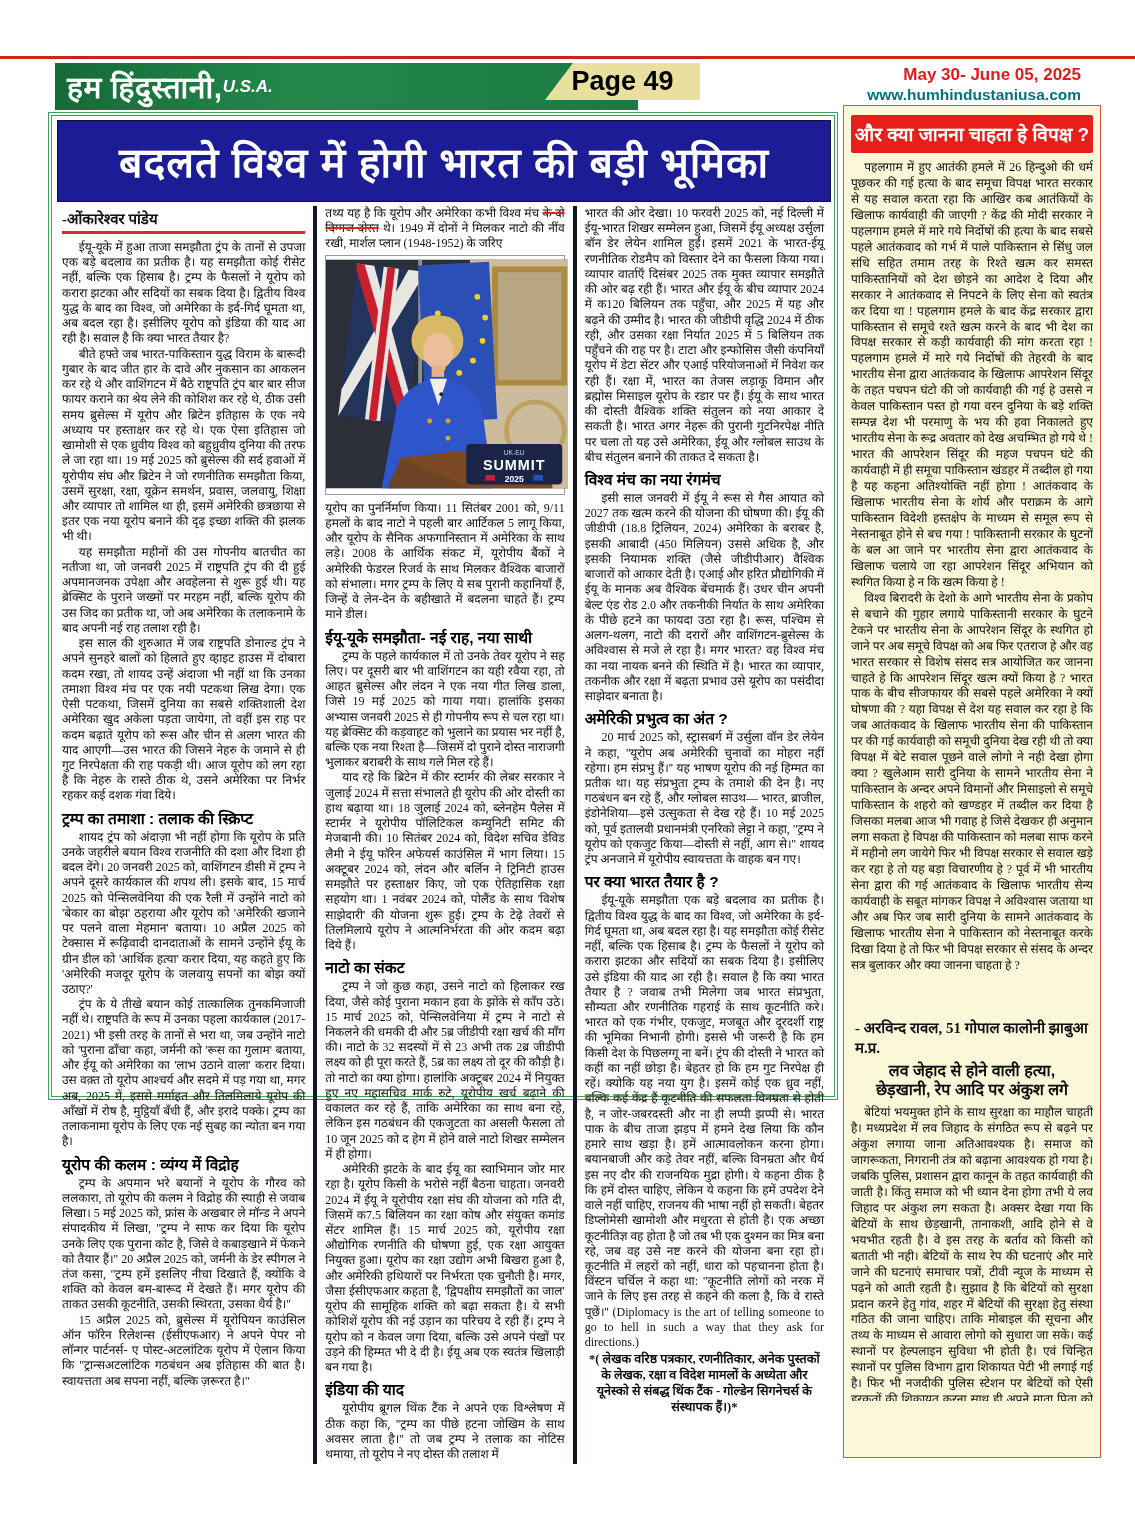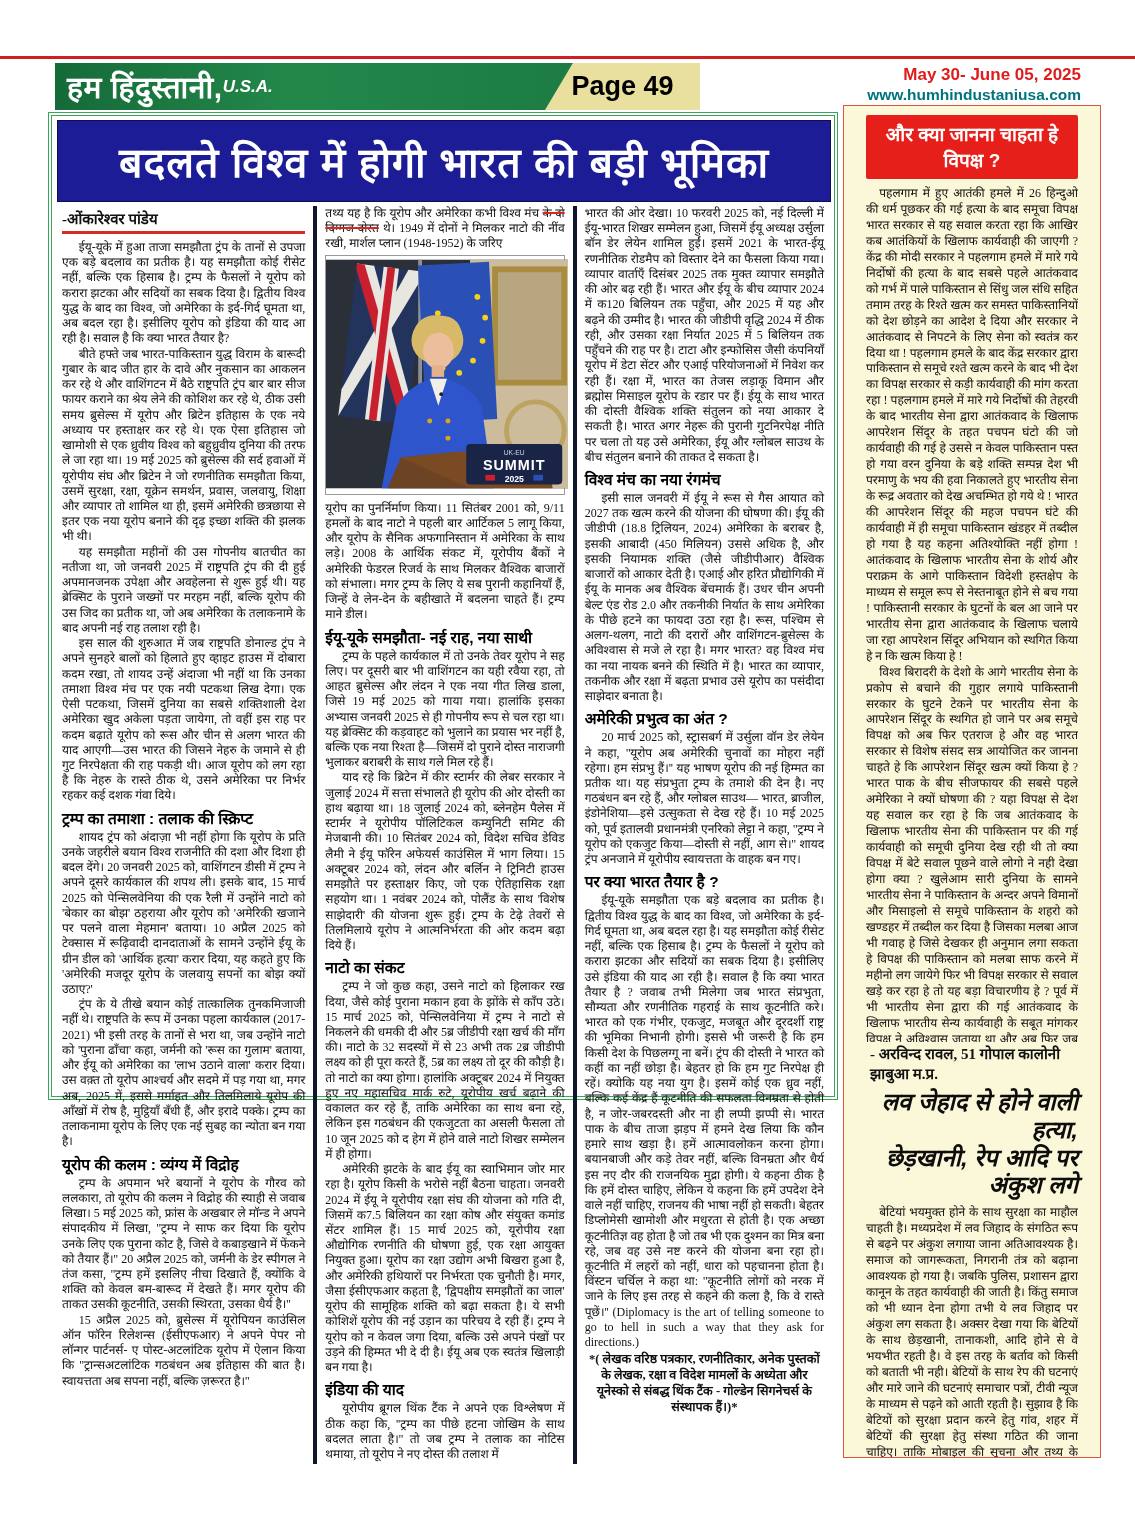--- a/index.html
+++ b/index.html
@@ -6,21 +6,21 @@
   body{width:1135px;height:1533px;position:relative;background:#ffffff;
        font-family:"Liberation Serif","DejaVu Serif",serif;color:#111;}
   .top-rule{position:absolute;left:0;top:56px;width:1135px;height:3px;background:#cf1f1f;}
   
   .mast-green{position:absolute;left:55px;top:63px;width:583px;height:47px;
       background:linear-gradient(90deg,#156b38,#23874a 40%,#1b7a42);display:flex;align-items:center;}
   .brand{color:#fff;font-weight:bold;font-size:30px;padding-left:12px;
       font-family:"Liberation Sans","DejaVu Sans",sans-serif;letter-spacing:.5px;white-space:nowrap;}
   .brand-suffix{color:#fff;font-style:italic;font-weight:bold;font-size:17px;
       font-family:"Liberation Sans",sans-serif;}
-  .page-wedge{position:absolute;left:545px;top:63px;width:155px;height:47px;background:#e9df9f;
+  .page-wedge{position:absolute;left:545px;top:63px;width:155px;height:37px;background:#e9df9f;
       clip-path:polygon(18% 0,100% 0,100% 100%,0 100%);display:flex;align-items:center;justify-content:center;}
   .page-label{font-family:"Liberation Sans",sans-serif;font-weight:bold;font-size:27px;color:#000;}
   .mast-right{position:absolute;right:54px;top:64px;text-align:right;line-height:1.25;
       font-family:"Liberation Sans",sans-serif;}
   .date-range{color:#e01b1b;font-weight:bold;font-size:17px;}
   .website{color:#00747e;font-weight:bold;font-size:15.5px;}
   
   .article-box{position:absolute;left:48px;top:112px;width:790px;height:988px;box-sizing:border-box;
       border:4px double #3aa55a;background:#fff;}
   .headline-bar{position:absolute;left:5px;top:4px;width:772px;height:80px;background:#1c1c96;
@@ -35,29 +35,29 @@
   .para{margin:0;text-indent:1.4em;text-align:justify;font-size:12px;line-height:1.27;}
   .para.noindent{text-indent:0;}
   .strike{text-decoration:line-through;text-decoration-color:#d42a1e;text-decoration-thickness:2px;}
   .subhead{margin:3px 0 1px;font-size:15.5px;font-weight:bold;
       font-family:"Liberation Sans",sans-serif;color:#000;}
   .footer-note{font-weight:bold;text-indent:0;text-align:center;font-size:12.6px;margin-top:2px;}
   .photo{height:238px;margin:3px 0 6px;border:1px solid #999;}
   .photo svg{display:block;}
   
   .sidebar{position:absolute;left:843px;top:105px;width:258px;height:1353px;box-sizing:border-box;
-      background:#fbf7d9;border:1px solid #e0543c;padding:0 22px;overflow:hidden;}
+      background:#fbf7d9;border:1px solid #e0543c;padding:0 7px;overflow:hidden;}
   .sb-headbox{background:#e71f1a;color:#fff;margin:9px 0 7px;padding:6px 2px;text-align:center;
       font-family:"Liberation Sans",sans-serif;font-weight:bold;font-size:19px;border-radius:2px;}
   .sb-paras1{height:856px;overflow:hidden;}
   .sb-paras2{height:296px;overflow:hidden;}
   .sb-para{font-size:12px;line-height:1.33;text-align:justify;text-indent:1.1em;margin:0;}
   .sb-sign{font-weight:bold;text-align:left;font-size:15px;margin:3px 4px 4px;line-height:1.3;}
-  .sb-head2{font-family:"Liberation Sans",sans-serif;font-weight:bold;font-size:24px;
-      line-height:1.16;text-align:right;margin:4px 0 6px;color:#0d0d0d;font-style:italic;}
+  .sb-head2{font-family:"Liberation Sans",sans-serif;font-weight:bold;font-size:16px;
+      line-height:1.16;text-align:center;margin:4px 0 6px;color:#0d0d0d;}
 </style>
 </head>
 <body>
 
 <div class="top-rule"></div>
 
 <div class="mast-green">
   <span class="brand">हम हिंदुस्तानी,</span>
   <span class="brand-suffix">U.S.A.</span>
 </div>
@@ -146,21 +146,21 @@
       </div>
       <div>
           <p class="para noindent">यूरोप का पुनर्निर्माण किया। 11 सितंबर 2001 को, 9/11 हमलों के बाद नाटो ने पहली बार आर्टिकल 5 लागू किया, और यूरोप के सैनिक अफगानिस्तान में अमेरिका के साथ लड़े। 2008 के आर्थिक संकट में, यूरोपीय बैंकों ने अमेरिकी फेडरल रिजर्व के साथ मिलकर वैश्विक बाजारों को संभाला। मगर ट्रम्प के लिए ये सब पुरानी कहानियाँ हैं, जिन्हें वे लेन-देन के बहीखाते में बदलना चाहते हैं। ट्रम्प माने डील।</p>
           <h3 class="subhead">ईयू-यूके समझौता- नई राह, नया साथी</h3>
           <p class="para">ट्रम्प के पहले कार्यकाल में तो उनके तेवर यूरोप ने सह लिए। पर दूसरी बार भी वाशिंगटन का यही रवैया रहा, तो आहत ब्रुसेल्स और लंदन ने एक नया गीत लिख डाला, जिसे 19 मई 2025 को गाया गया। हालांकि इसका अभ्यास जनवरी 2025 से ही गोपनीय रूप से चल रहा था। यह ब्रेक्सिट की कड़वाहट को भुलाने का प्रयास भर नहीं है, बल्कि एक नया रिश्ता है—जिसमें दो पुराने दोस्त नाराजगी भुलाकर बराबरी के साथ गले मिल रहे हैं।</p>
           <p class="para">याद रहे कि ब्रिटेन में कीर स्टार्मर की लेबर सरकार ने जुलाई 2024 में सत्ता संभालते ही यूरोप की ओर दोस्ती का हाथ बढ़ाया था। 18 जुलाई 2024 को, ब्लेनहेम पैलेस में स्टार्मर ने यूरोपीय पॉलिटिकल कम्युनिटी समिट की मेजबानी की। 10 सितंबर 2024 को, विदेश सचिव डेविड लैमी ने ईयू फॉरेन अफेयर्स काउंसिल में भाग लिया। 15 अक्टूबर 2024 को, लंदन और बर्लिन ने ट्रिनिटी हाउस समझौते पर हस्ताक्षर किए, जो एक ऐतिहासिक रक्षा सहयोग था। 1 नवंबर 2024 को, पोलैंड के साथ 'विशेष साझेदारी' की योजना शुरू हुई। ट्रम्प के टेढ़े तेवरों से तिलमिलाये यूरोप ने आत्मनिर्भरता की ओर कदम बढ़ा दिये हैं।</p>
           <h3 class="subhead">नाटो का संकट</h3>
           <p class="para">ट्रम्प ने जो कुछ कहा, उसने नाटो को हिलाकर रख दिया, जैसे कोई पुराना मकान हवा के झोंके से काँप उठे। 15 मार्च 2025 को, पेन्सिलवेनिया में ट्रम्प ने नाटो से निकलने की धमकी दी और 5ब्र जीडीपी रक्षा खर्च की माँग की। नाटो के 32 सदस्यों में से 23 अभी तक 2ब्र जीडीपी लक्ष्य को ही पूरा करते हैं, 5ब्र का लक्ष्य तो दूर की कौड़ी है। तो नाटो का क्या होगा। हालांकि अक्टूबर 2024 में नियुक्त हुए नए महासचिव मार्क रुटे, यूरोपीय खर्च बढ़ाने की वकालत कर रहे हैं, ताकि अमेरिका का साथ बना रहे, लेकिन इस गठबंधन की एकजुटता का असली फैसला तो 10 जून 2025 को द हेग में होने वाले नाटो शिखर सम्मेलन में ही होगा।</p>
           <p class="para">अमेरिकी झटके के बाद ईयू का स्वाभिमान जोर मार रहा है। यूरोप किसी के भरोसे नहीं बैठना चाहता। जनवरी 2024 में ईयू ने यूरोपीय रक्षा संघ की योजना को गति दी, जिसमें क7.5 बिलियन का रक्षा कोष और संयुक्त कमांड सेंटर शामिल हैं। 15 मार्च 2025 को, यूरोपीय रक्षा औद्योगिक रणनीति की घोषणा हुई, एक रक्षा आयुक्त नियुक्त हुआ। यूरोप का रक्षा उद्योग अभी बिखरा हुआ है, और अमेरिकी हथियारों पर निर्भरता एक चुनौती है। मगर, जैसा ईसीएफआर कहता है, 'द्विपक्षीय समझौतों का जाल' यूरोप की सामूहिक शक्ति को बढ़ा सकता है। ये सभी कोशिशें यूरोप की नई उड़ान का परिचय दे रही हैं। ट्रम्प ने यूरोप को न केवल जगा दिया, बल्कि उसे अपने पंखों पर उड़ने की हिम्मत भी दे दी है। ईयू अब एक स्वतंत्र खिलाड़ी बन गया है।</p>
           <h3 class="subhead">इंडिया की याद</h3>
-          <p class="para">यूरोपीय ब्रूगल थिंक टैंक ने अपने एक विश्लेषण में ठीक कहा कि, ''ट्रम्प का पीछे हटना जोखिम के साथ बदलत लाता है।'' तो जब ट्रम्प ने तलाक का नोटिस थमाया, तो यूरोप ने नए दोस्त की तलाश में</p>
+          <p class="para">यूरोपीय ब्रूगल थिंक टैंक ने अपने एक विश्लेषण में ठीक कहा कि, ''ट्रम्प का पीछे हटना जोखिम के साथ अवसर लाता है।'' तो जब ट्रम्प ने तलाक का नोटिस थमाया, तो यूरोप ने नए दोस्त की तलाश में</p>
         </div>
     </div>
     <div class="col">
       <div>
           <p class="para noindent">भारत की ओर देखा। 10 फरवरी 2025 को, नई दिल्ली में ईयू-भारत शिखर सम्मेलन हुआ, जिसमें ईयू अध्यक्ष उर्सुला बॉन डेर लेयेन शामिल हुईं। इसमें 2021 के भारत-ईयू रणनीतिक रोडमैप को विस्तार देने का फैसला किया गया। व्यापार वार्ताएँ दिसंबर 2025 तक मुक्त व्यापार समझौते की ओर बढ़ रही हैं। भारत और ईयू के बीच व्यापार 2024 में क120 बिलियन तक पहुँचा, और 2025 में यह और बढ़ने की उम्मीद है। भारत की जीडीपी वृद्धि 2024 में ठीक रही, और उसका रक्षा निर्यात 2025 में 5 बिलियन तक पहुँचने की राह पर है। टाटा और इन्फोसिस जैसी कंपनियाँ यूरोप में डेटा सेंटर और एआई परियोजनाओं में निवेश कर रही हैं। रक्षा में, भारत का तेजस लड़ाकू विमान और ब्रह्मोस मिसाइल यूरोप के रडार पर हैं। ईयू के साथ भारत की दोस्ती वैश्विक शक्ति संतुलन को नया आकार दे सकती है। भारत अगर नेहरू की पुरानी गुटनिरपेक्ष नीति पर चला तो यह उसे अमेरिका, ईयू और ग्लोबल साउथ के बीच संतुलन बनाने की ताकत दे सकता है।</p>
           <h3 class="subhead">विश्व मंच का नया रंगमंच</h3>
           <p class="para">इसी साल जनवरी में ईयू ने रूस से गैस आयात को 2027 तक खत्म करने की योजना की घोषणा की। ईयू की जीडीपी (18.8 ट्रिलियन, 2024) अमेरिका के बराबर है, इसकी आबादी (450 मिलियन) उससे अधिक है, और इसकी नियामक शक्ति (जैसे जीडीपीआर) वैश्विक बाजारों को आकार देती है। एआई और हरित प्रौद्योगिकी में ईयू के मानक अब वैश्विक बेंचमार्क हैं। उधर चीन अपनी बेल्ट एंड रोड 2.0 और तकनीकी निर्यात के साथ अमेरिका के पीछे हटने का फायदा उठा रहा है। रूस, पश्चिम से अलग-थलग, नाटो की दरारों और वाशिंगटन-ब्रुसेल्स के अविश्वास से मजे ले रहा है। मगर भारत? वह विश्व मंच का नया नायक बनने की स्थिति में है। भारत का व्यापार, तकनीक और रक्षा में बढ़ता प्रभाव उसे यूरोप का पसंदीदा साझेदार बनाता है।</p>
           <h3 class="subhead">अमेरिकी प्रभुत्व का अंत ?</h3>
           <p class="para">20 मार्च 2025 को, स्ट्रासबर्ग में उर्सुला वॉन डेर लेयेन ने कहा, ''यूरोप अब अमेरिकी चुनावों का मोहरा नहीं रहेगा। हम संप्रभु हैं।'' यह भाषण यूरोप की नई हिम्मत का प्रतीक था। यह संप्रभुता ट्रम्प के तमाशे की देन है। नए गठबंधन बन रहे हैं, और ग्लोबल साउथ— भारत, ब्राजील, इंडोनेशिया—इसे उत्सुकता से देख रहे हैं। 10 मई 2025 को, पूर्व इतालवी प्रधानमंत्री एनरिको लेट्टा ने कहा, ''ट्रम्प ने यूरोप को एकजुट किया—दोस्ती से नहीं, आग से।'' शायद ट्रंप अनजाने में यूरोपीय स्वायत्तता के वाहक बन गए।</p>
           <h3 class="subhead">पर क्या भारत तैयार है ?</h3>

